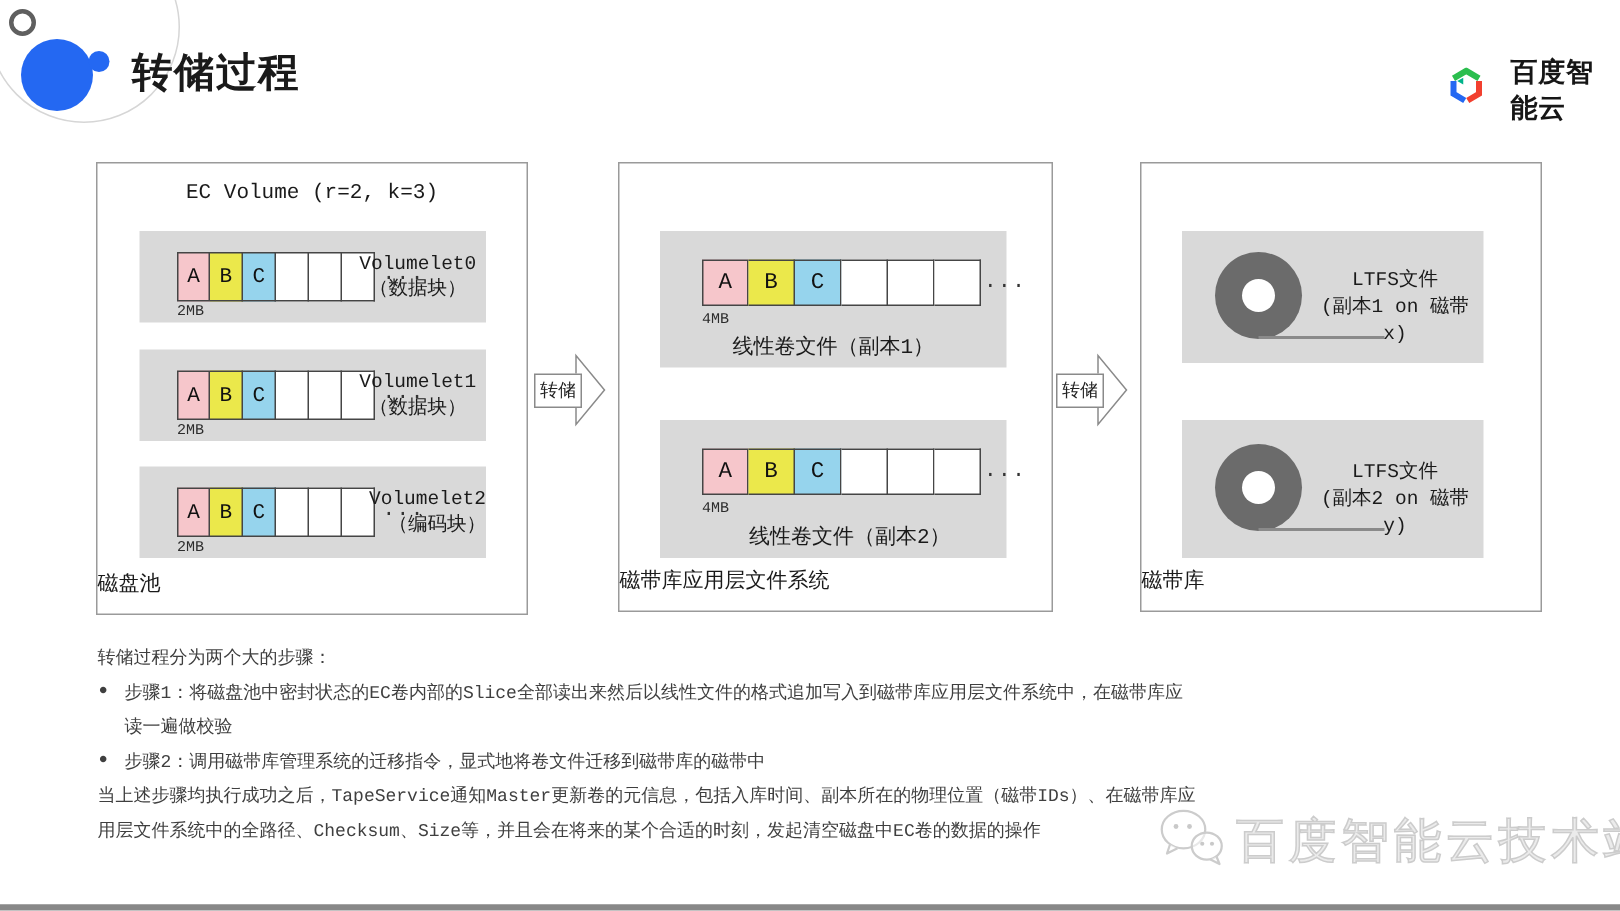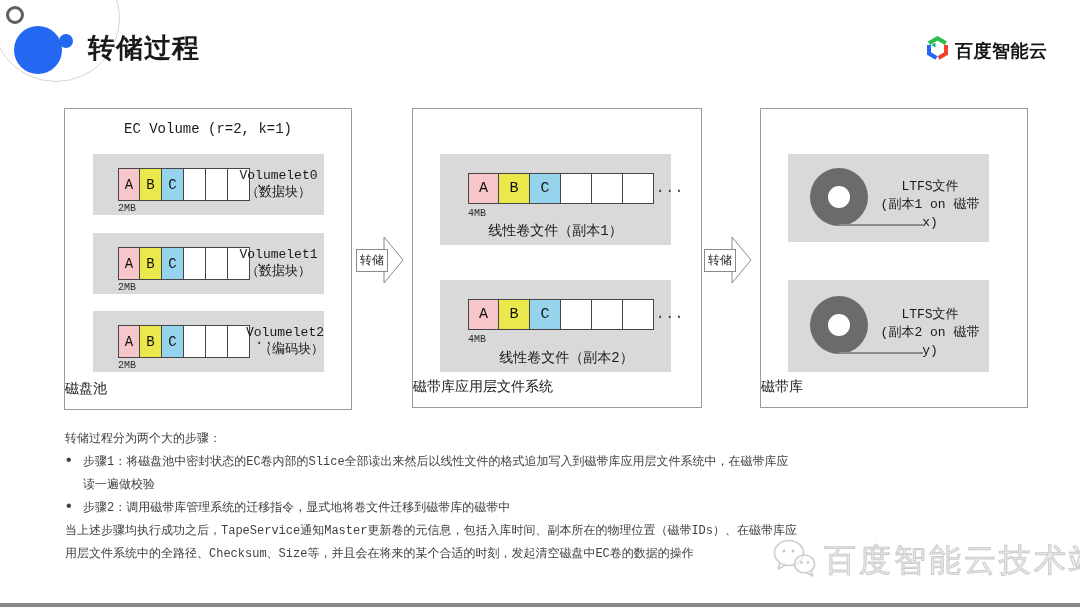--- a/index.html
+++ b/index.html
@@ -12,21 +12,21 @@
   .deco-arc { position:absolute; left:-8px; top:-46px; width:128px; height:128px;
     border:1px solid #d6d6d6; border-radius:50%; }
   .deco-ring { position:absolute; left:6px; top:6px; width:18px; height:18px;
     border:3px solid #5f5f5f; border-radius:50%; background:#fff; }
   .deco-blue { position:absolute; left:14px; top:26px; width:48px; height:48px;
     border-radius:50%; background:#2468F2; }
   .deco-dot { position:absolute; left:59px; top:34px; width:14px; height:14px;
     border-radius:50%; background:#2468F2; }
   .page-title { position:absolute; left:88px; top:30px; font-size:27px; font-weight:700;
     color:#1a1a1a; letter-spacing:1px; }
-  .brand { position:absolute; left:926px; top:36px; display:flex; align-items:center; gap:6px; }
+  .brand { position:absolute; left:966px; top:36px; display:flex; align-items:center; gap:18px; }
   .brand-text { font-size:18px; font-weight:700; color:#161616; letter-spacing:0.5px; }
   
   .dbox { position:absolute; top:108px; background:#fff; border:1px solid #9a9a9a; }
   .dbox-1 { left:64px;  width:288px; height:302px; }
   .dbox-2 { left:412px; width:290px; height:300px; }
   .dbox-3 { left:760px; width:268px; height:300px; }
   .dbox-title { position:absolute; left:0; top:12px; width:100%; text-align:center;
     font-size:14px; color:#1a1a1a; }
   .dbox-caption { position:absolute; left:0; bottom:11px; width:100%; 
     font-size:14px; color:#1a1a1a; }
@@ -84,21 +84,21 @@
         <path d="M3 7.2 L11.5 2.2 L20 7.2" fill="none" stroke="#2BBE4E" stroke-width="4"></path>
         <path d="M3 9 L3 17.5 L10.5 22" fill="none" stroke="#2468F2" stroke-width="4"></path>
         <path d="M20 9 L20 17.5 L12.5 22" fill="none" stroke="#F2402F" stroke-width="4"></path>
         <polygon points="5.5,9 9.5,6.8 9.5,11.4" fill="#00B38A"></polygon>
       </svg>
     </span>
     <span class="brand-text">百度智能云</span>
   </div>
 
   <div class="dbox dbox-1">
-    <div class="dbox-title">EC Volume (r=2, k=1)</div>
+    <div class="dbox-title">EC Volume (r=2, k=3)</div>
 
     <div class="panel" style="left:28px; top:45px; width:231px; height:61px;">
       <div class="cells" style="left:25px; top:14px;">
         <div class="cell cell-s cell-a">A</div>
         <div class="cell cell-s cell-b">B</div>
         <div class="cell cell-s cell-c">C</div>
         <div class="cell cell-s"></div>
         <div class="cell cell-s"></div>
         <div class="cell cell-s"></div>
       </div>

